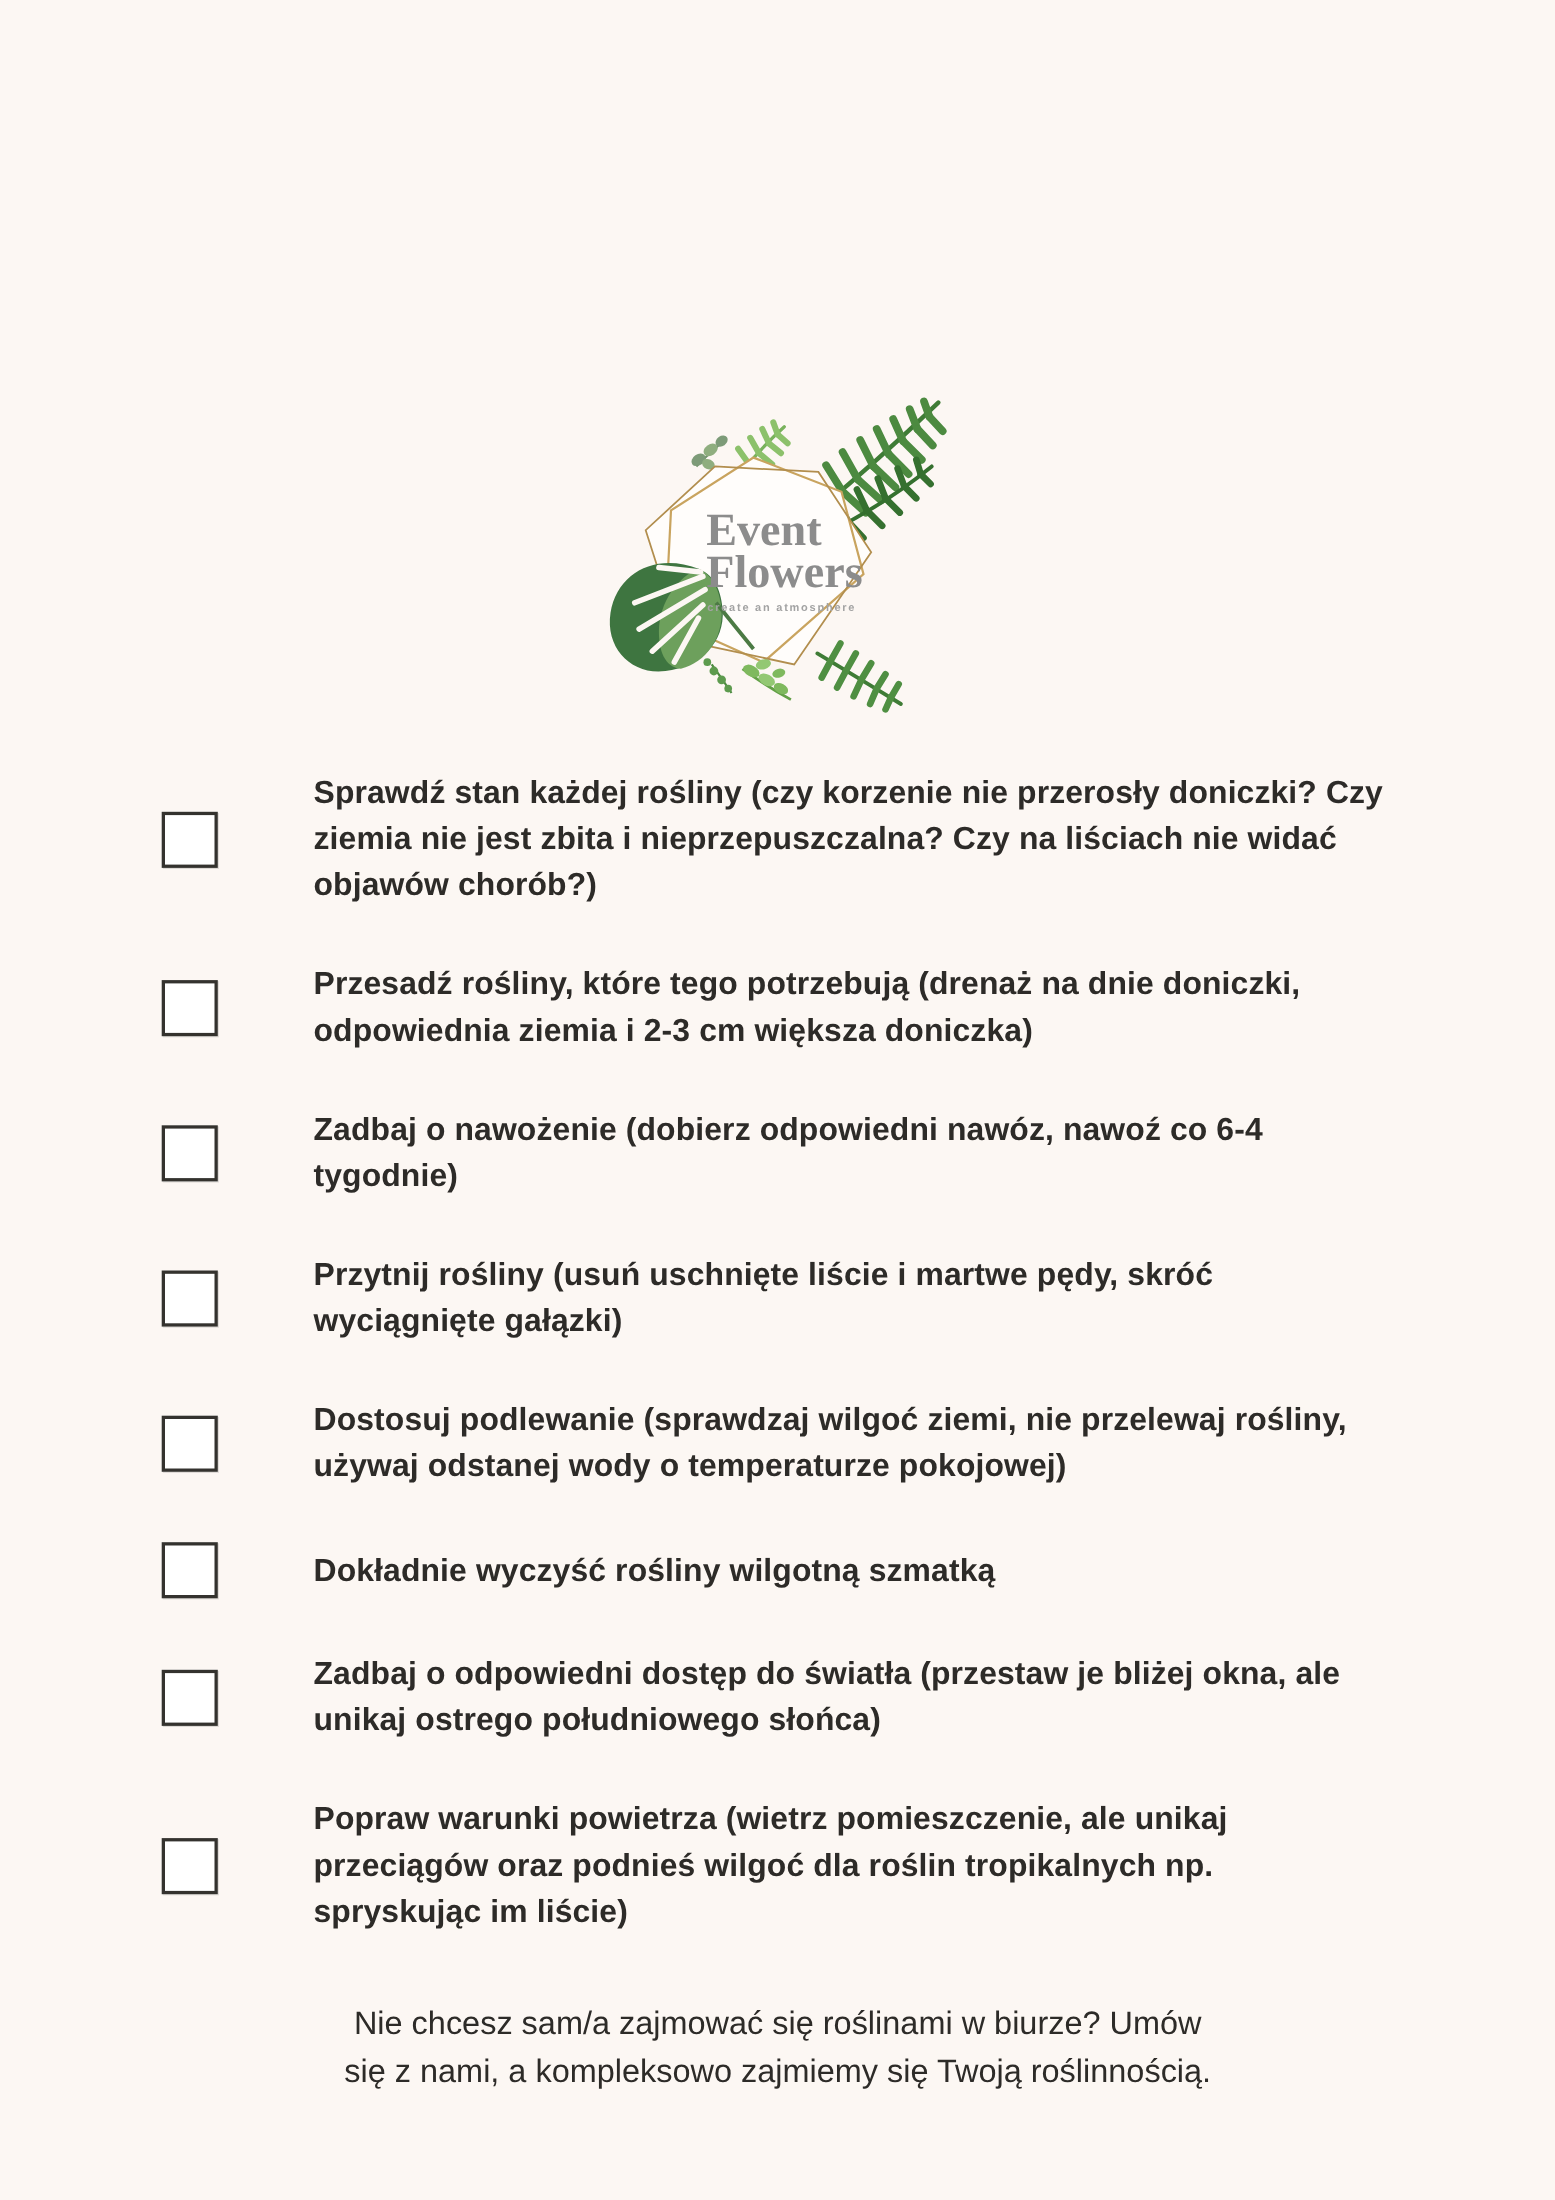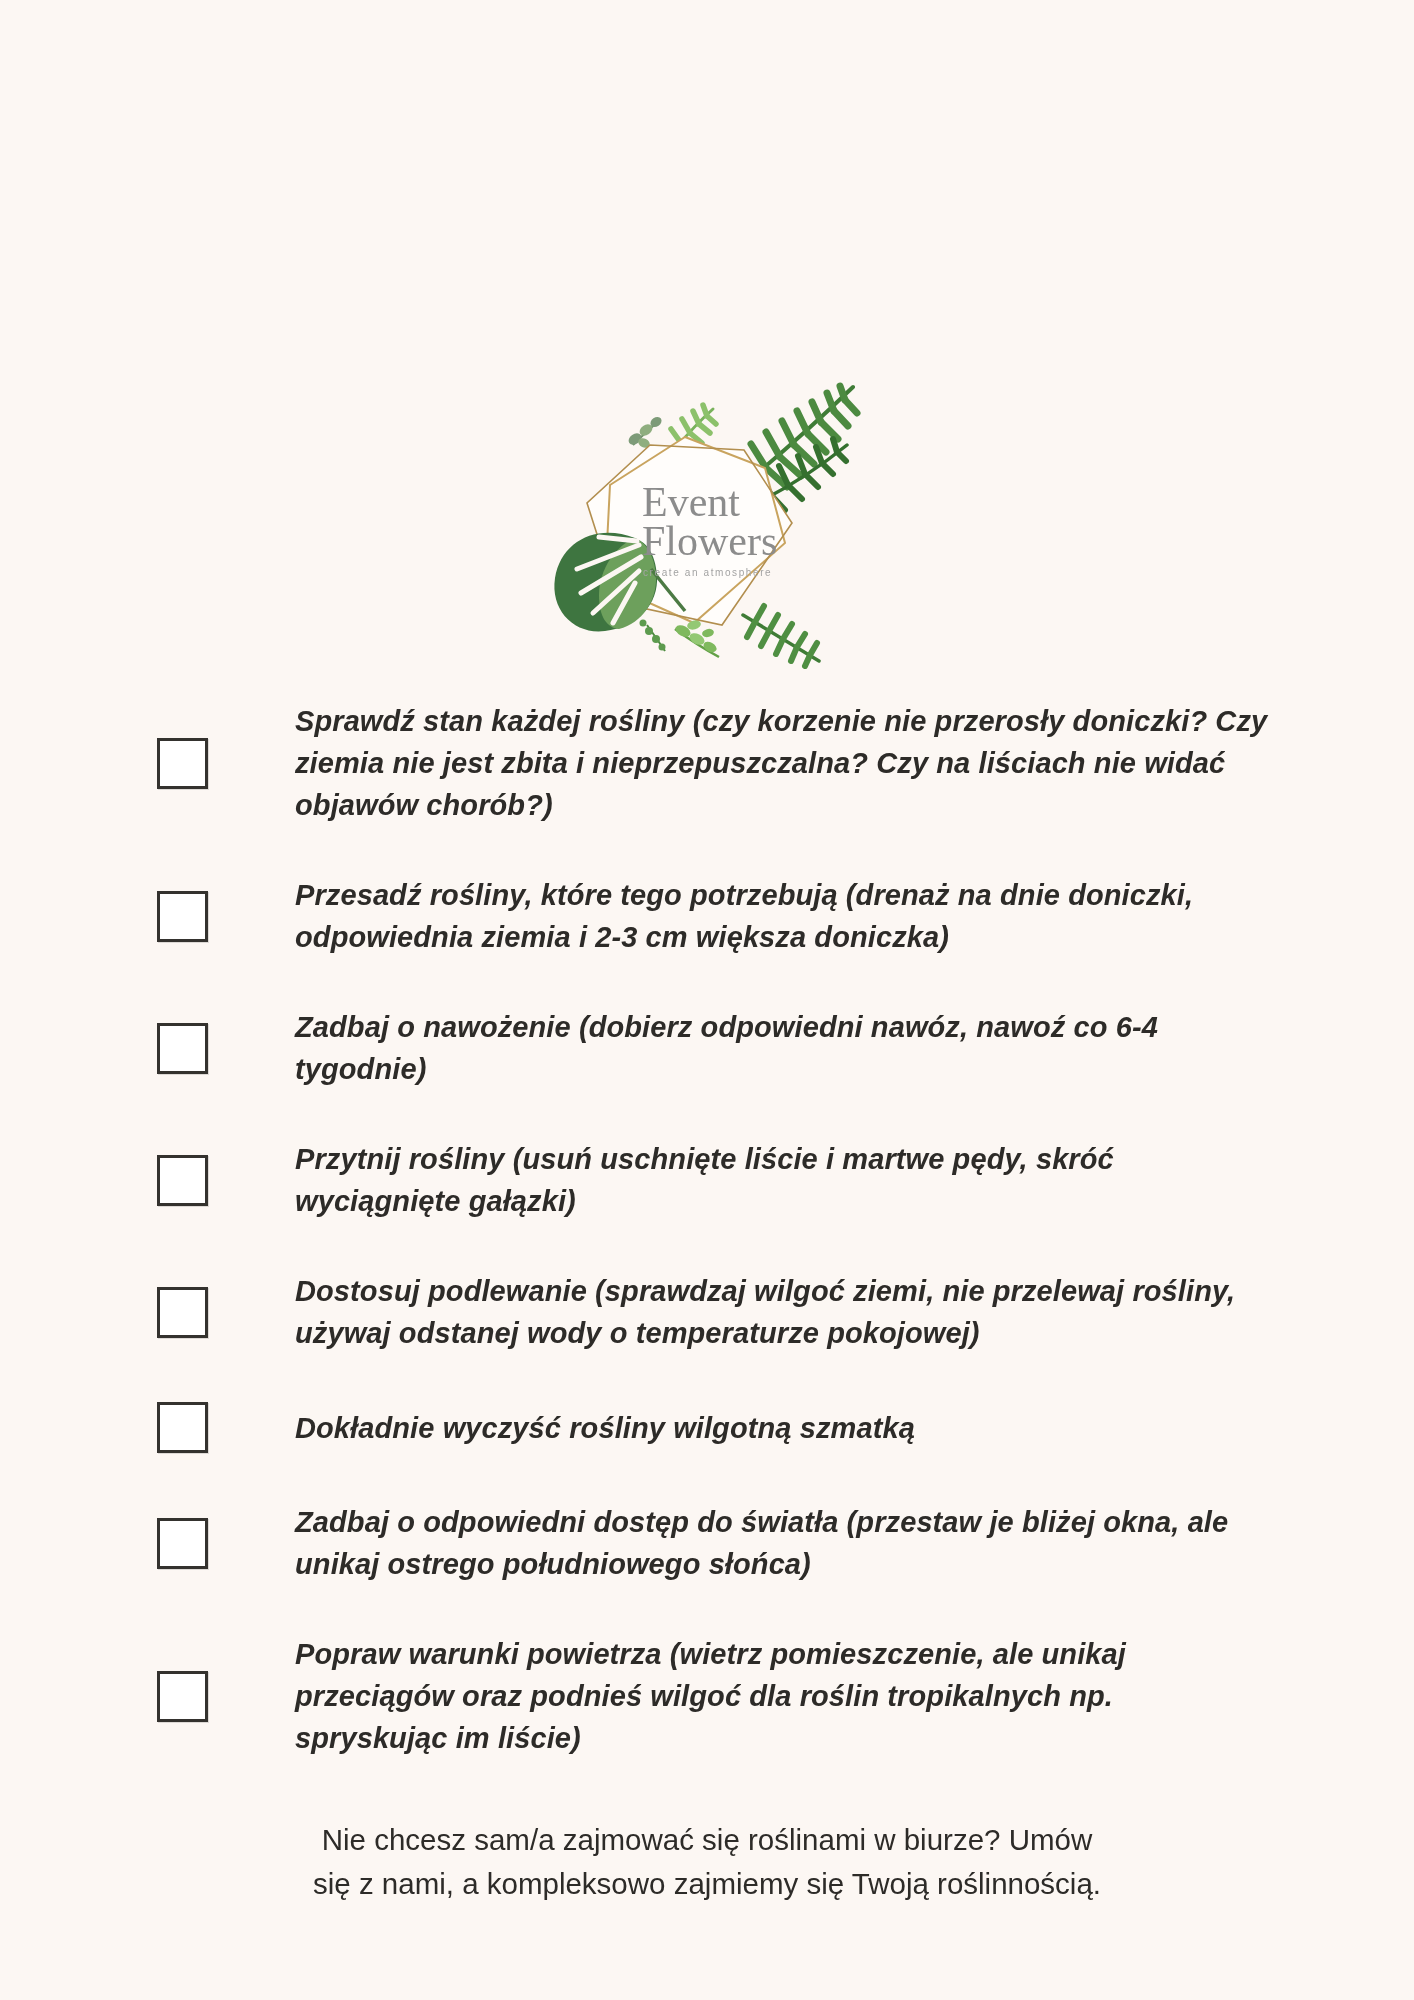--- a/index.html
+++ b/index.html
@@ -22,34 +22,34 @@
     font-weight:400;
     letter-spacing:0.30em;
     line-height:1.17;
     color:#2c2a27;
   }
   .title .t-line { white-space:nowrap; }
 
   
   .logo {
     position:absolute;
-    top:373px;
+    top:352px;
     left:calc(50% - 160px);
     width:334px;
     height:296px;
+    font-weight:bold;
   }
   .logo svg { display:block; width:100%; height:100%; }
 
   
   .checklist {
     position:absolute;
     top:700px;
-    left:157px;
+    left:147px;
     width:1140px;
-    font-style:italic;
   }
   .check-item {
     display:flex;
     align-items:center;
     margin-bottom:48px;
   }
   .checkbox {
     flex:0 0 51px;
     width:51px; height:51px;
     background:#ffffff;

